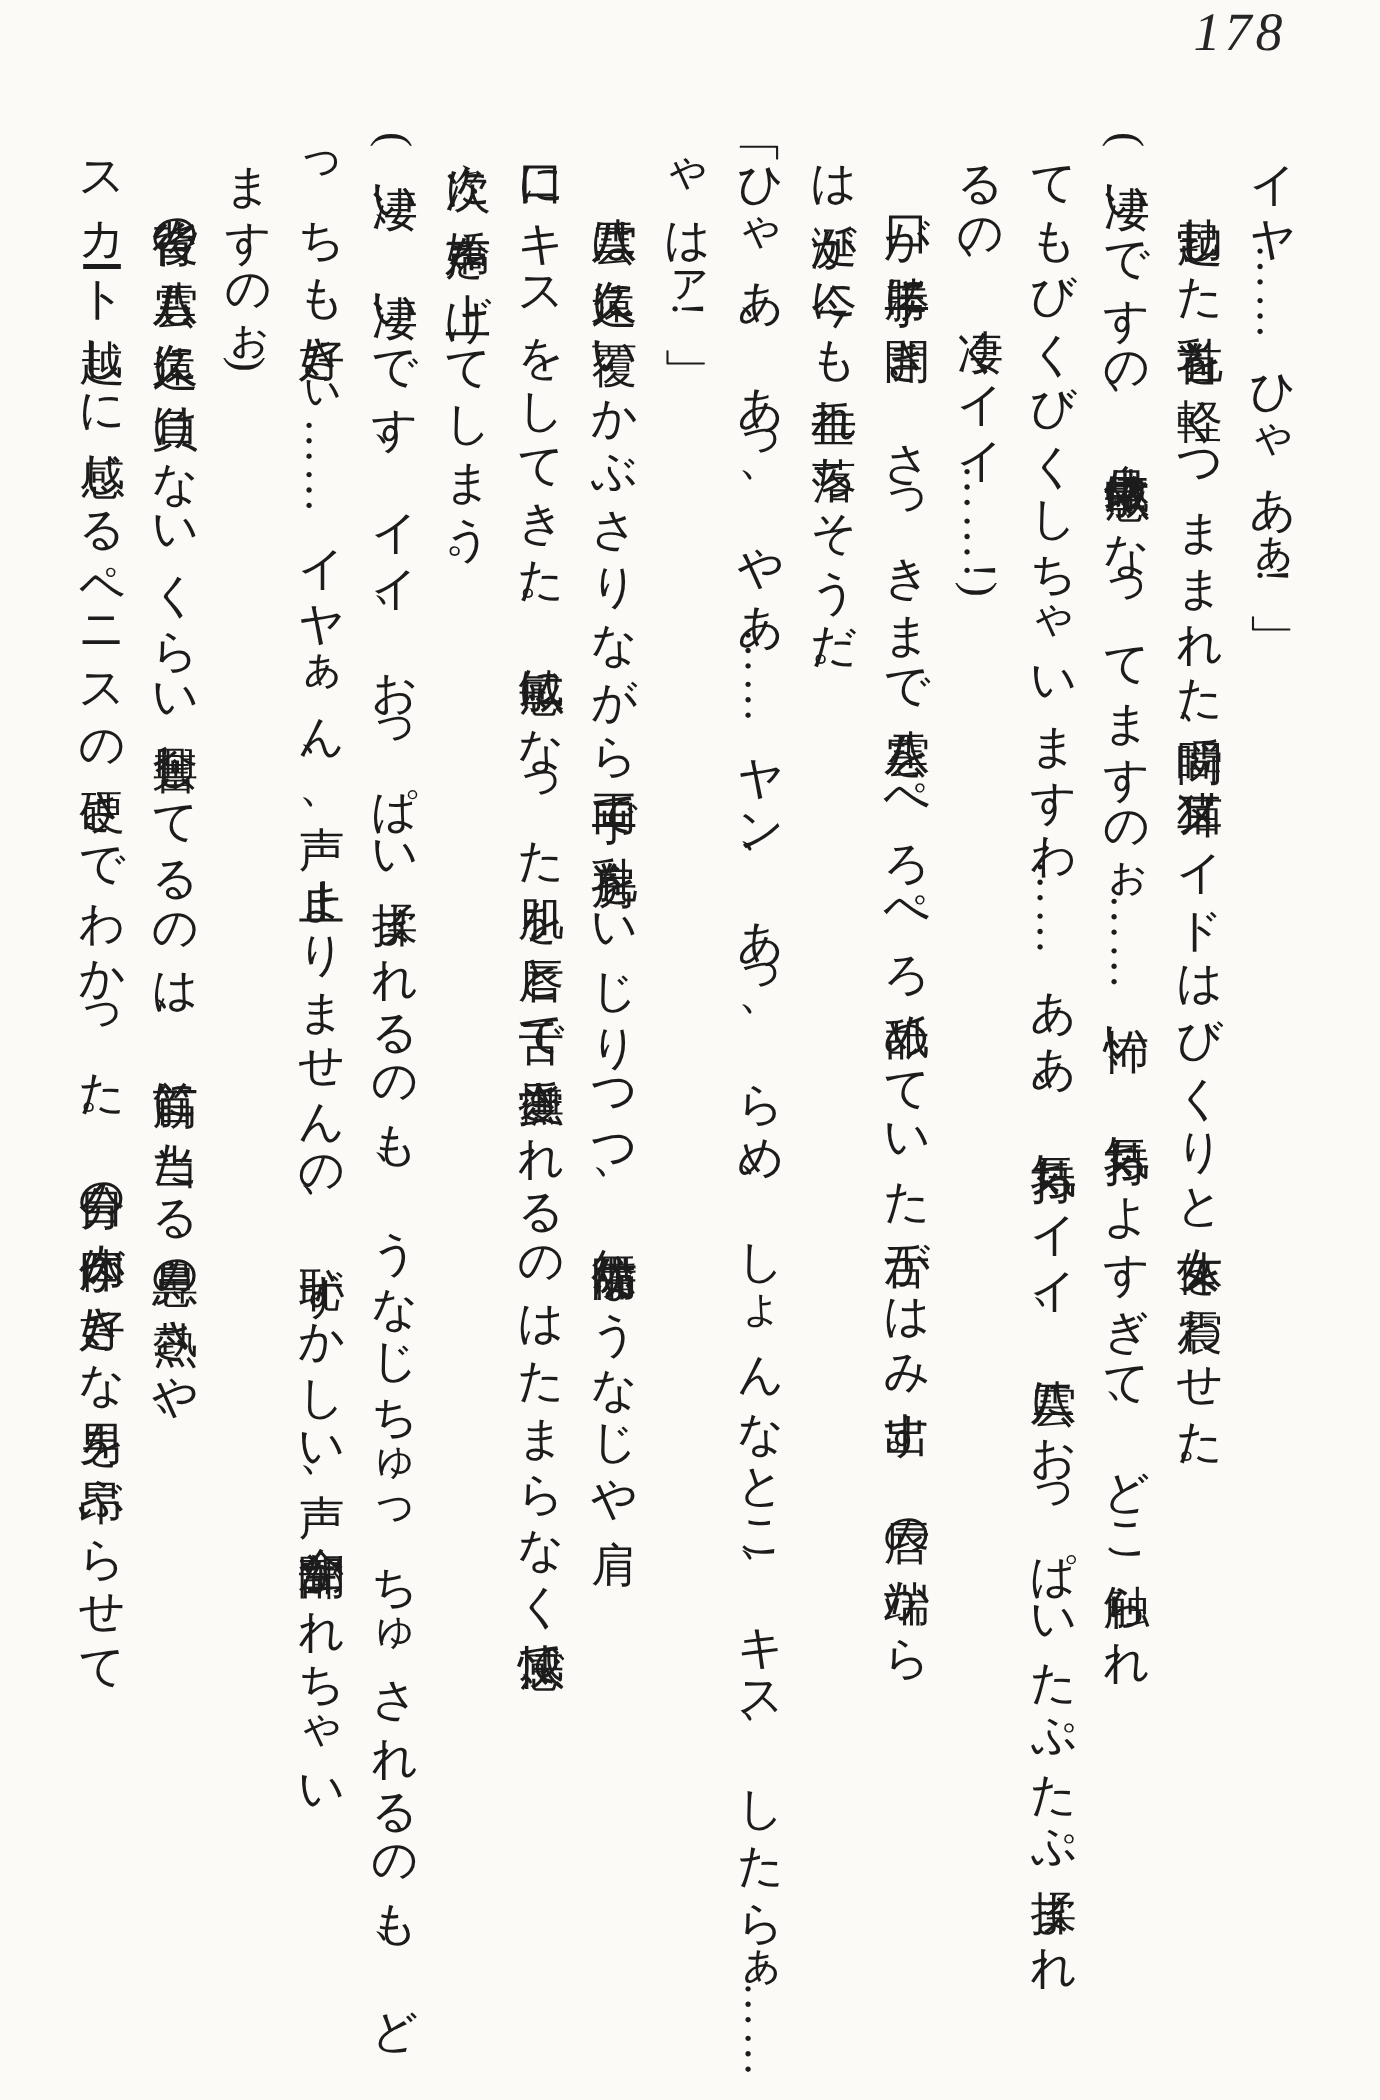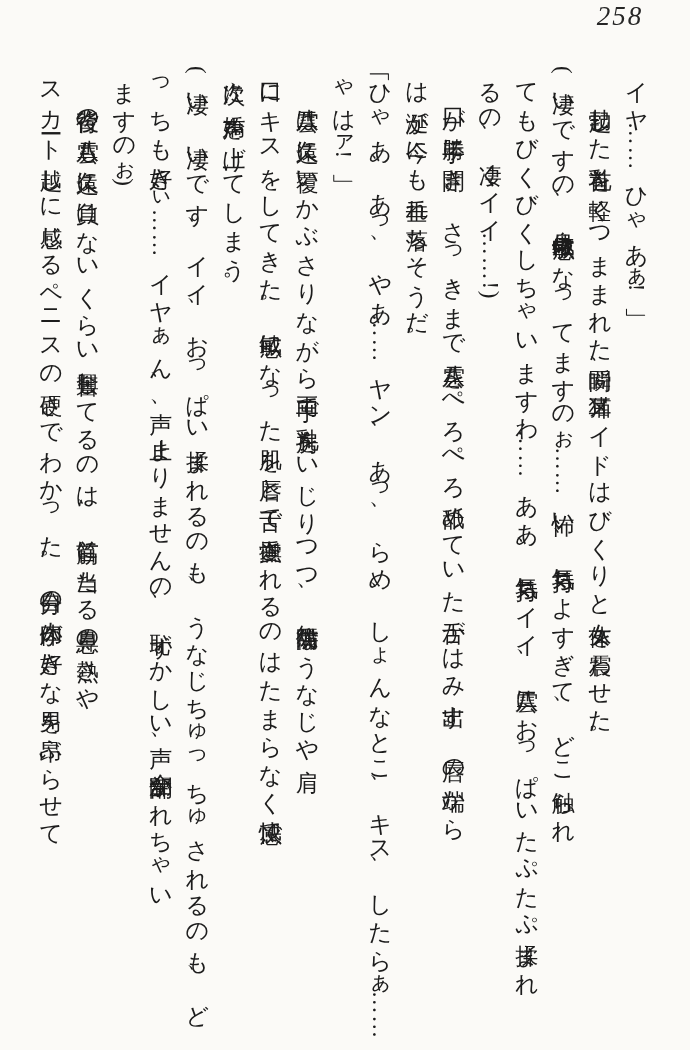--- a/index.html
+++ b/index.html
@@ -45,21 +45,21 @@
     line-height: 36.6px;
     height: 946px;
     margin: 0;
     white-space: pre;
   }
 </style>
 </head>
 <body>
 
 <div class="page">
-  <div class="page-number">258</div>
+  <div class="page-number">178</div>
   <div class="text-area">
     <div class="tline">イヤ……ひゃあぁ!」</div>
     <div class="tline">　勃起した乳首を軽くつままれた瞬間、猫耳メイドはびくりと女体を震わせた。</div>
     <div class="tline">(凄いですの、身体中敏感になってますのぉ……怖い、気持ちよすぎて、どこ触られ</div>
     <div class="tline">てもびくびくしちゃいますわ……ああ、気持ちイイ、八雲におっぱいたぷたぷ揉まれ</div>
     <div class="tline">るの、凄くイイ……!)</div>
     <div class="tline">　口が勝手に開き、さっきまで八雲をぺろぺろ舐めていた舌がはみ出す。唇の端から</div>
     <div class="tline">は涎が今にも垂れ落ちそうだ。</div>
     <div class="tline">「ひゃあ、あっ、やあ……ヤン、あっ、らめ、しょんなとこ、キス、したらぁ……ひ</div>
     <div class="tline">ゃはァ!」</div>

